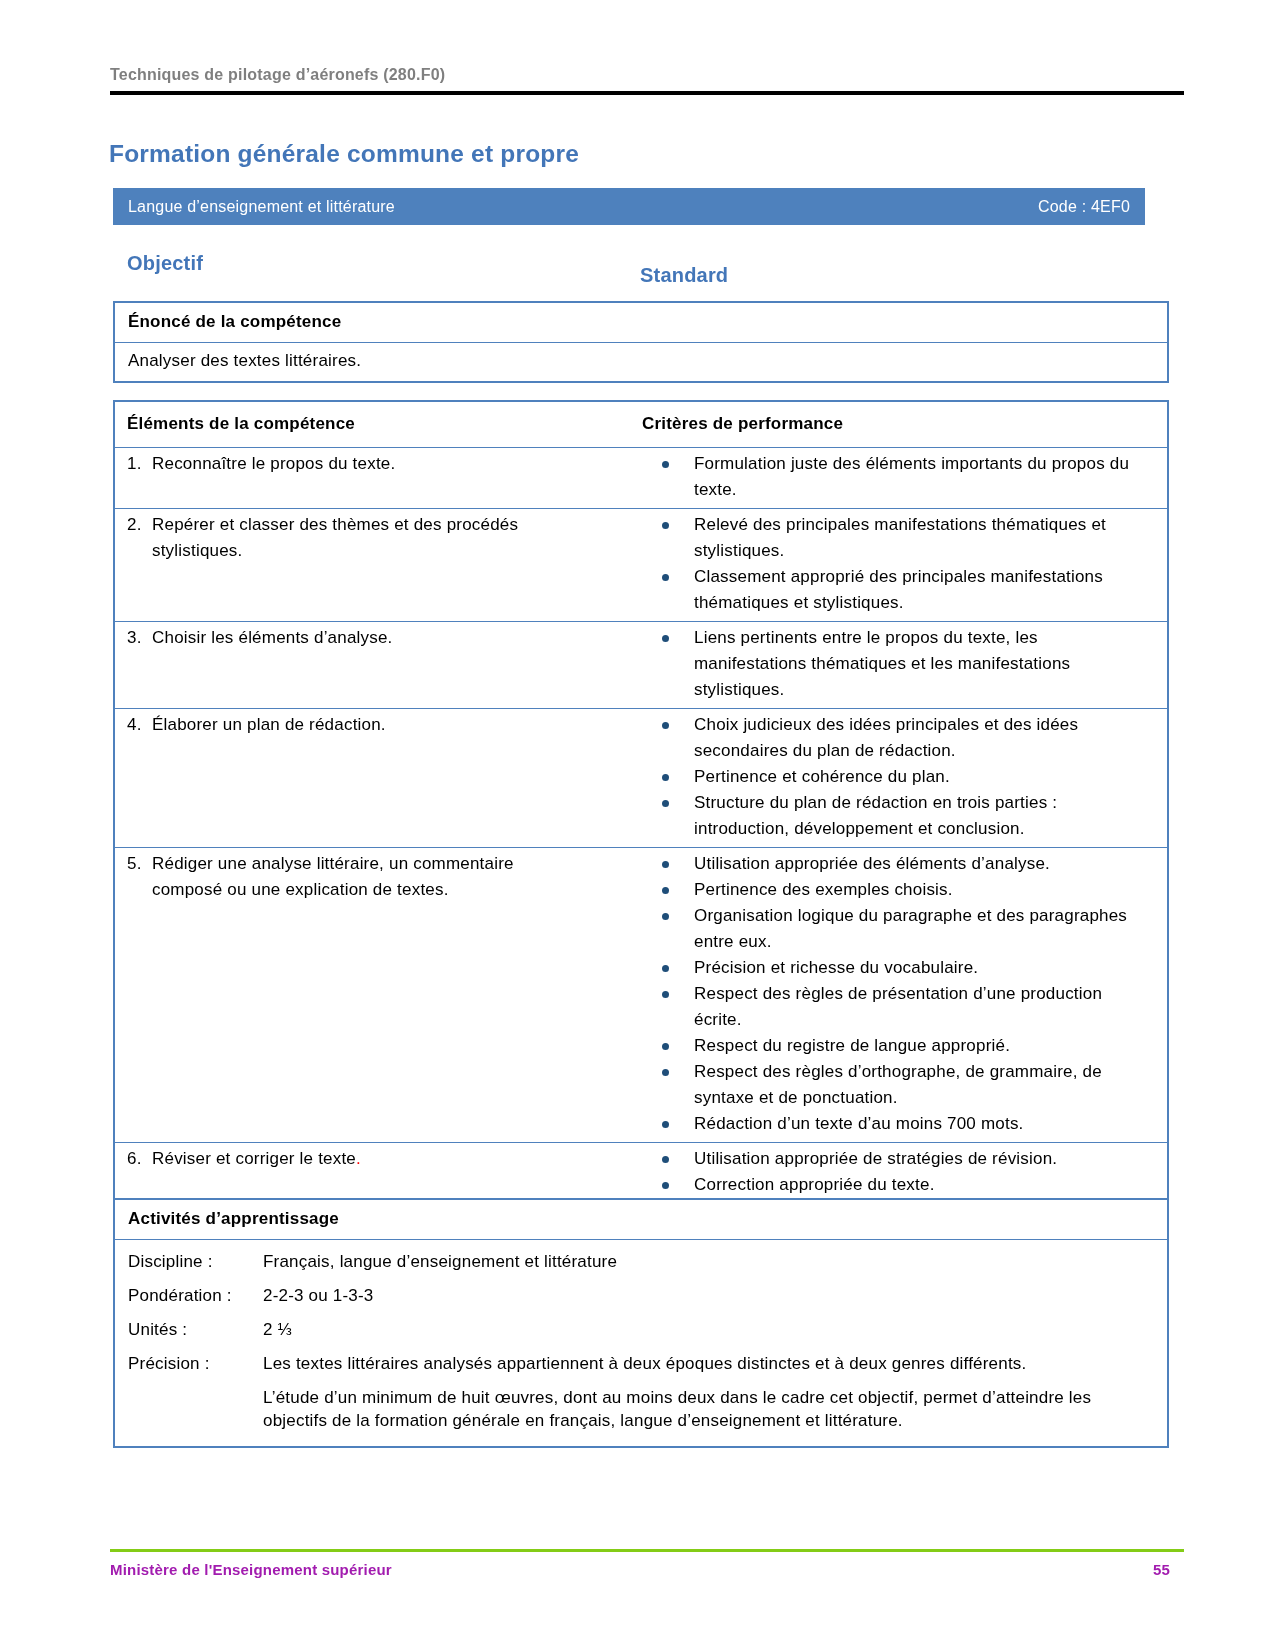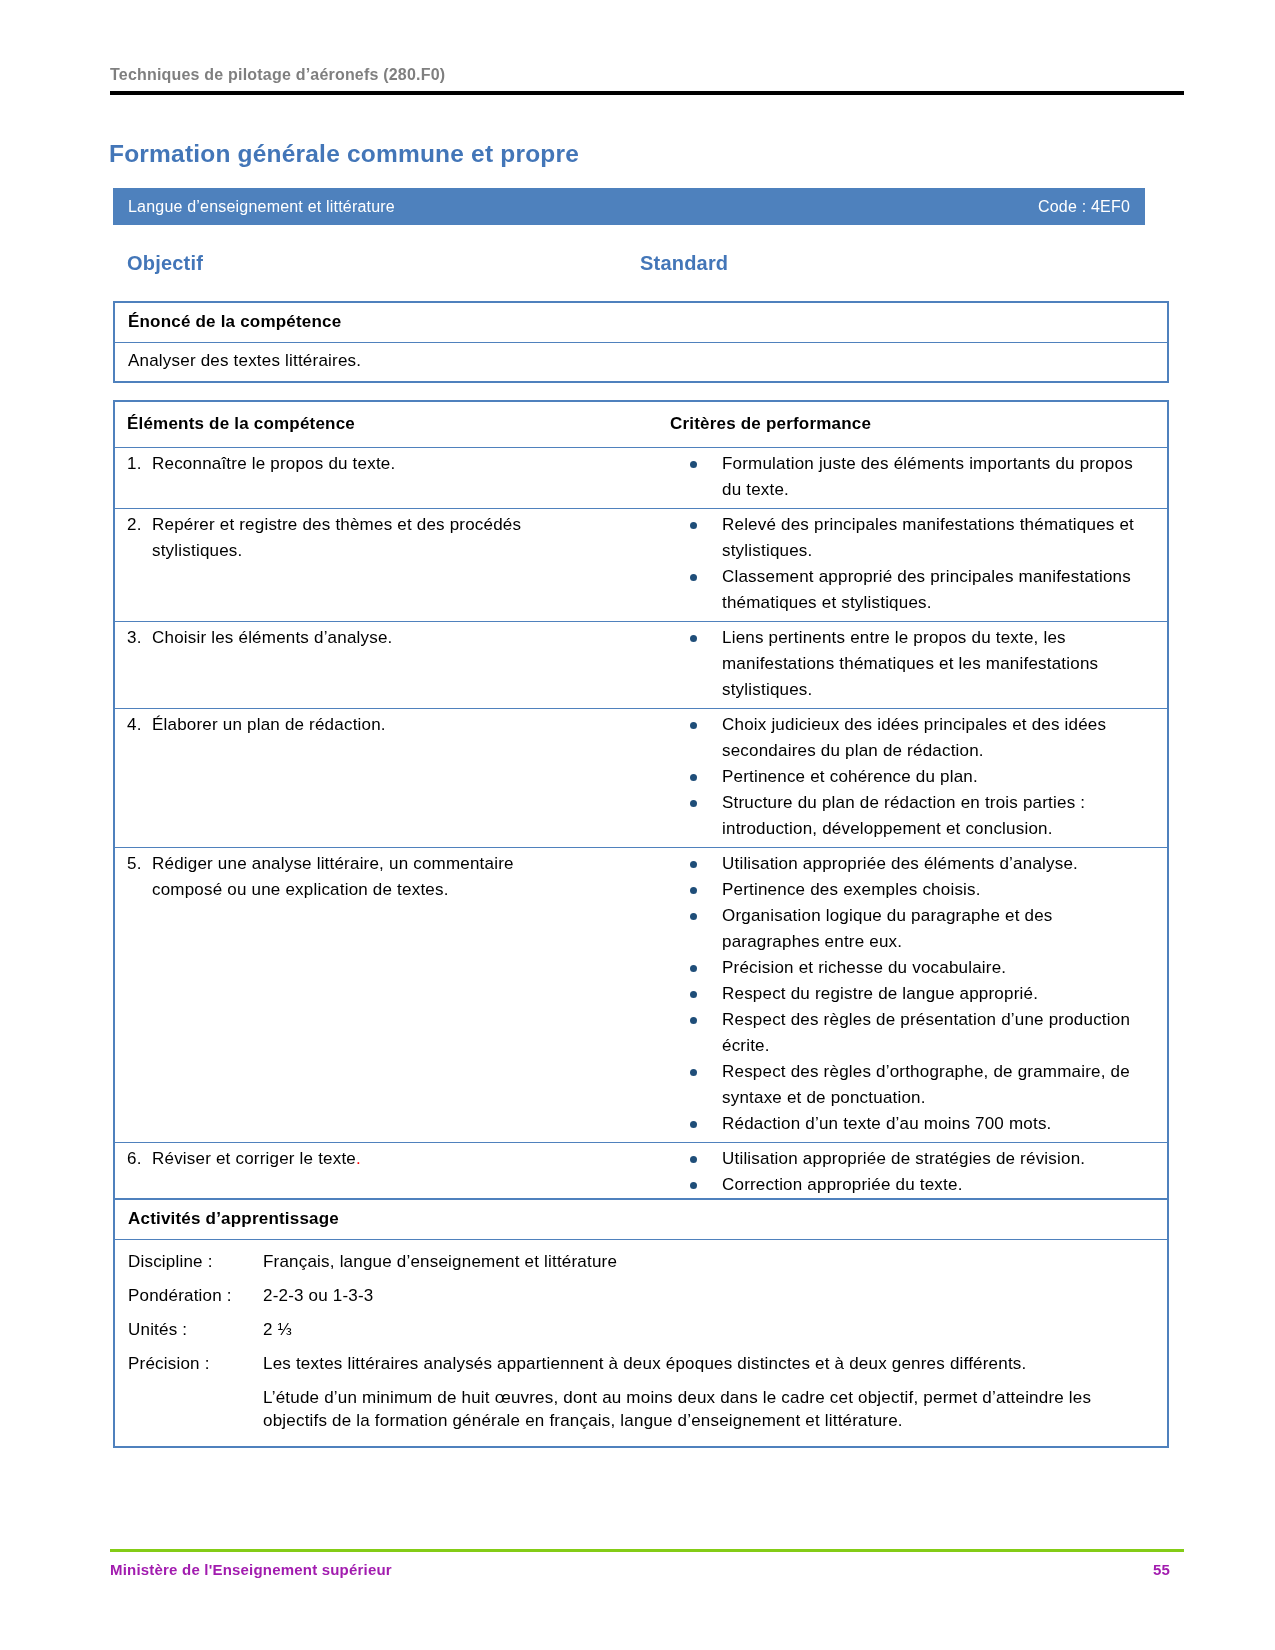--- a/index.html
+++ b/index.html
@@ -31,21 +31,21 @@
     display:flex;align-items:center;justify-content:space-between;
     box-sizing:border-box;padding:0 15px;
     font-size:16px;letter-spacing:.2px;
   }
   
   .col-headings{
     position:absolute;left:113px;top:252px;width:1032px;height:26px;
     font-size:20px;font-weight:bold;color:#4376b8;letter-spacing:.2px;
   }
   .col-headings .objectif{position:absolute;left:14px;top:0;text-align:right;}
-  .col-headings .standard{position:absolute;left:527px;top:0;}
+  .col-headings .standard{position:absolute;left:527px;top:12px;}
   
   .box{
     position:absolute;left:113px;width:1056px;
     box-sizing:border-box;
     border:2px solid #4f81bd;
     background:#fff;
   }
   .box-header{
     font-size:17px;font-weight:bold;letter-spacing:.2px;
     padding:9px 13px 10px 13px;
@@ -54,21 +54,20 @@
   .box-body{
     font-size:17px;letter-spacing:.2px;
     padding:8px 13px 10px 13px;
   }
   .enonce-box{top:301px;}
   
   .competency-table{top:400px;font-size:17px;letter-spacing:.2px;}
   .trow{
     display:grid;grid-template-columns:499px 1fr;
     border-top:1px solid #4f81bd;
-    gap:28px;
   }
   .trow:first-child{border-top:none;}
   .t-header{font-weight:bold;}
   .t-header .cell-left{padding:9px 20px 10px 12px;}
   .t-header .cell-right{padding:9px 14px 10px 28px;}
   .cell-left{padding:3px 42px 5px 12px;line-height:26px;}
   .cell-left .inner{display:flex;}
   .cell-left .num{flex:0 0 25px;}
   .cell-right{padding:3px 0 5px 0;line-height:26px;}
   .cell-right ul{margin:0;padding:0 0 0 28px;list-style:none;}
@@ -138,21 +137,21 @@
         <ul class="criteria-list">
           <li><span class="bullet"></span><span>Formulation juste des éléments importants du propos du texte.</span></li>
         </ul>
       </div>
     </div>
 
     <div class="trow">
       <div class="cell-left">
         <div class="inner">
           <span class="num">2.</span>
-          <span class="etext">Repérer et registre des thèmes et des procédés stylistiques.</span>
+          <span class="etext">Repérer et classer des thèmes et des procédés stylistiques.</span>
         </div>
       </div>
       <div class="cell-right">
         <ul class="criteria-list">
           <li><span class="bullet"></span><span>Relevé des principales manifestations thématiques et stylistiques.</span></li>
           <li><span class="bullet"></span><span>Classement approprié des principales manifestations thématiques et stylistiques.</span></li>
         </ul>
       </div>
     </div>
 
@@ -192,22 +191,22 @@
           <span class="num">5.</span>
           <span class="etext">Rédiger une analyse littéraire, un commentaire composé ou une explication de textes.</span>
         </div>
       </div>
       <div class="cell-right">
         <ul class="criteria-list">
           <li><span class="bullet"></span><span>Utilisation appropriée des éléments d’analyse.</span></li>
           <li><span class="bullet"></span><span>Pertinence des exemples choisis.</span></li>
           <li><span class="bullet"></span><span>Organisation logique du paragraphe et des paragraphes entre eux.</span></li>
           <li><span class="bullet"></span><span>Précision et richesse du vocabulaire.</span></li>
+          <li><span class="bullet"></span><span>Respect des règles de présentation d’une production écrite.</span></li>
           <li><span class="bullet"></span><span>Respect du registre de langue approprié.</span></li>
-          <li><span class="bullet"></span><span>Respect des règles de présentation d’une production écrite.</span></li>
           <li><span class="bullet"></span><span>Respect des règles d’orthographe, de grammaire, de syntaxe et de ponctuation.</span></li>
           <li><span class="bullet"></span><span>Rédaction d’un texte d’au moins 700 mots.</span></li>
         </ul>
       </div>
     </div>
 
     <div class="trow">
       <div class="cell-left">
         <div class="inner">
           <span class="num">6.</span>

